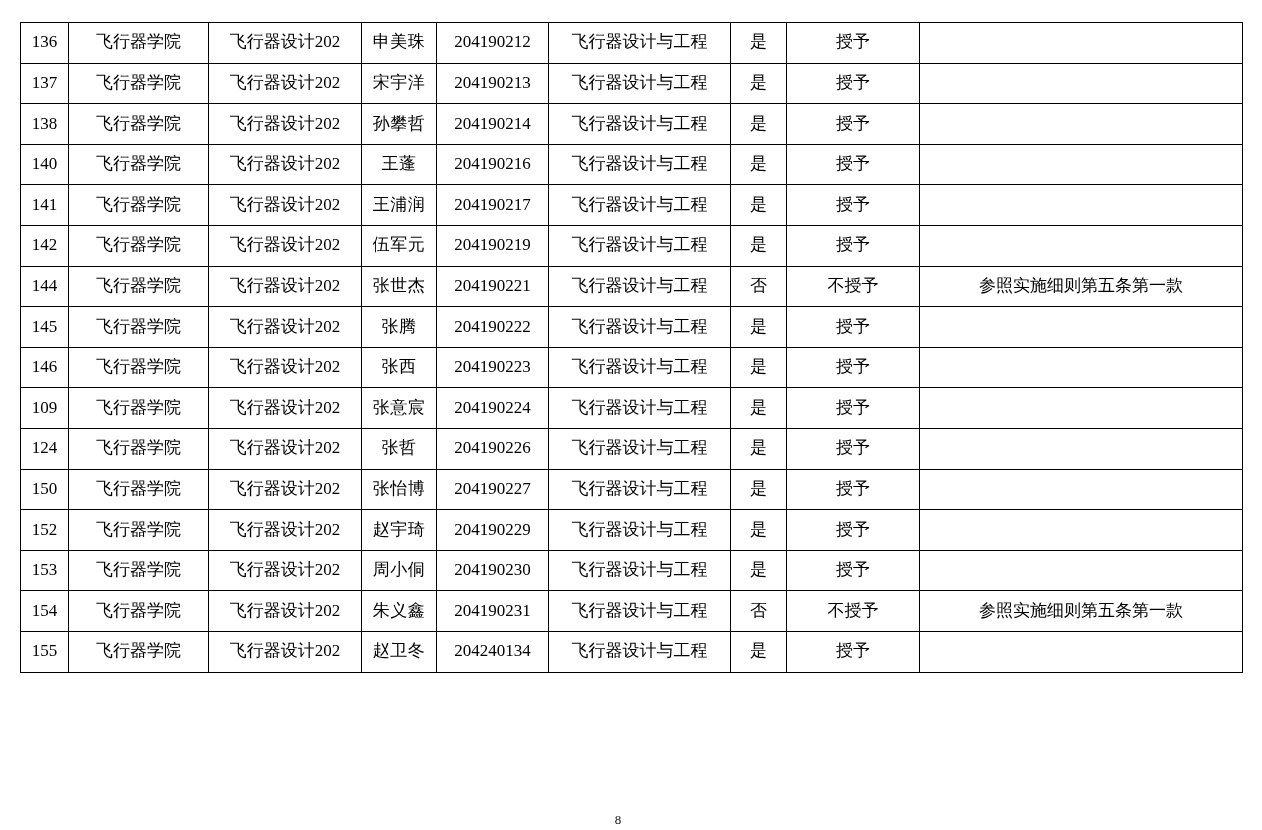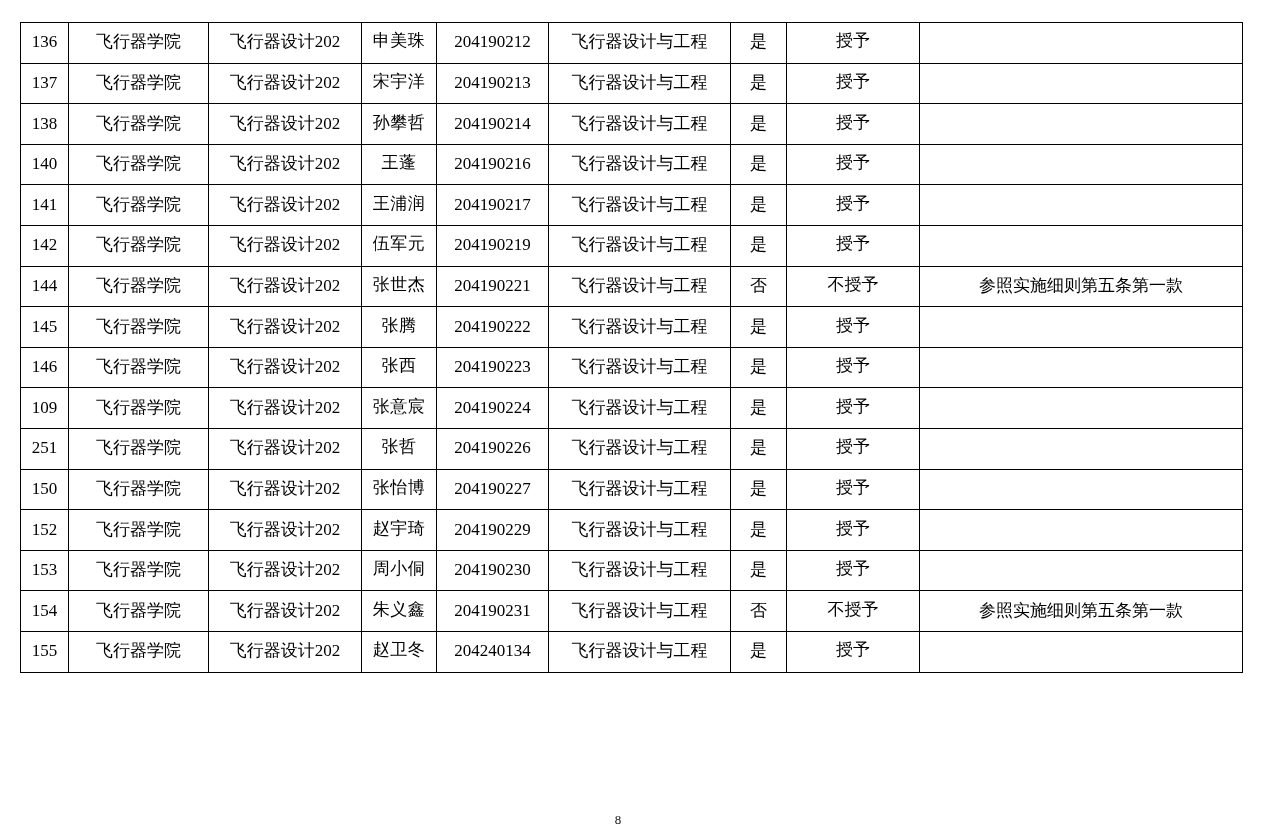--- a/index.html
+++ b/index.html
@@ -44,24 +44,24 @@
   col.c-class { width: 153px; }
   col.c-name { width: 75px; }
   col.c-sid { width: 112px; }
   col.c-major { width: 182px; }
   col.c-degree { width: 56px; }
   col.c-result { width: 133px; }
   col.c-remark { width: 323px; }
 
   td.index { font-size: 16px; }
   td.college, td.class, td.major { font-size: 17px; }
-  td.name { font-size: 17px; letter-spacing: 0.5px; font-family: Liberation Mono, monospace; }
+  td.name { font-size: 17px; letter-spacing: 0.5px; }
   td.sid { font-size: 16px; }
   td.degree { font-size: 17px; }
-  td.result { font-size: 17px; font-family: Liberation Mono, monospace; }
+  td.result { font-size: 17px; }
   td.remark { font-size: 17px; }
 
   .page-number {
     position: absolute;
     left: 0;
     right: 0;
     bottom: 2px;
     text-align: center;
     font-size: 13px;
     color: #111;
@@ -188,21 +188,21 @@
           <td class="college">飞行器学院</td>
           <td class="class">飞行器设计202</td>
           <td class="name">张意宸</td>
           <td class="sid">204190224</td>
           <td class="major">飞行器设计与工程</td>
           <td class="degree">是</td>
           <td class="result">授予</td>
           <td class="remark"></td>
         </tr>
         <tr>
-          <td class="index">251</td>
+          <td class="index">124</td>
           <td class="college">飞行器学院</td>
           <td class="class">飞行器设计202</td>
           <td class="name">张哲</td>
           <td class="sid">204190226</td>
           <td class="major">飞行器设计与工程</td>
           <td class="degree">是</td>
           <td class="result">授予</td>
           <td class="remark"></td>
         </tr>
         <tr>

